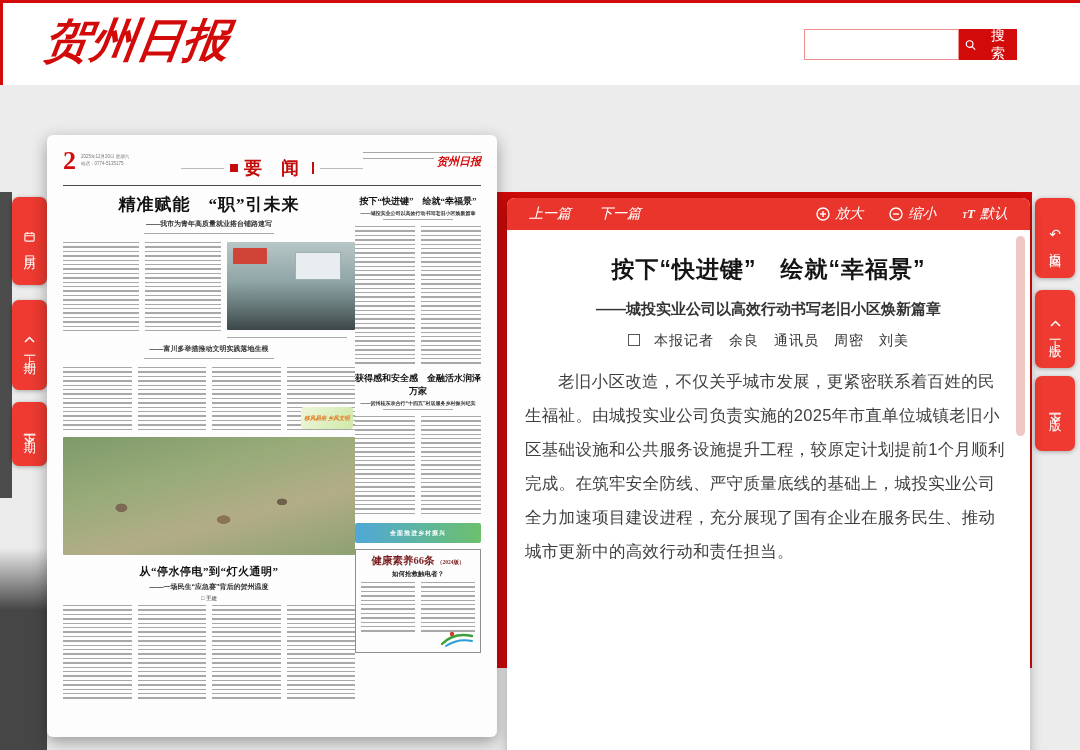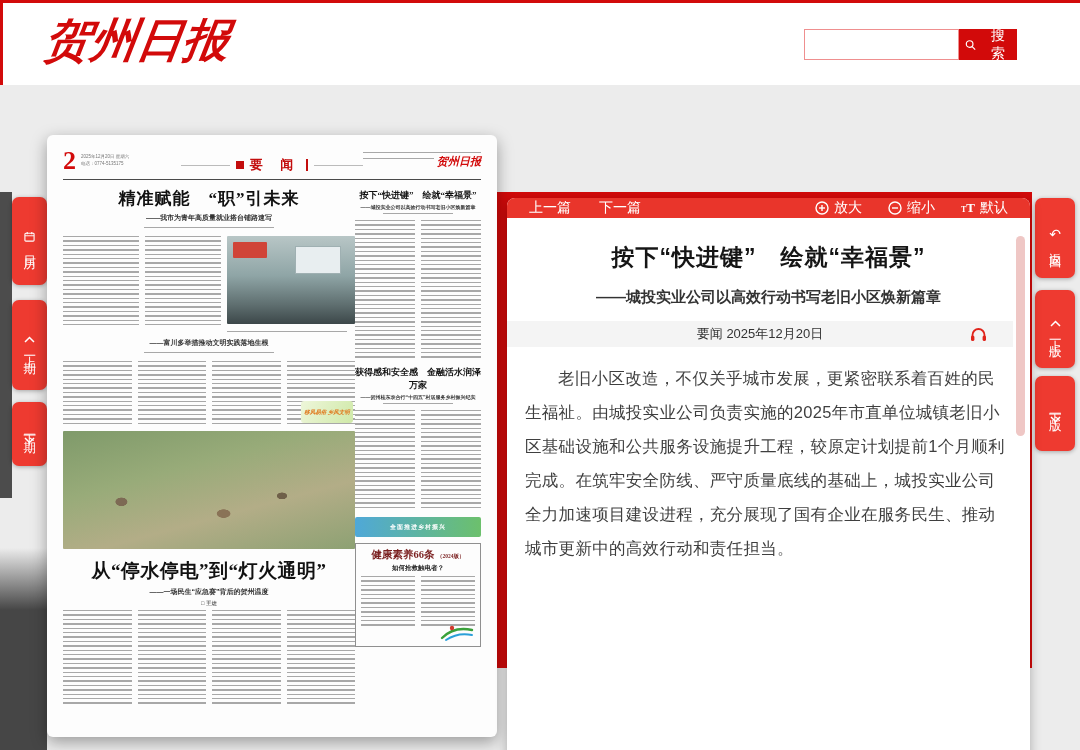--- a/index.html
+++ b/index.html
@@ -38,21 +38,21 @@
   
   .paper{position:absolute;left:47px;top:135px;width:450px;height:602px;background:#fdfdfd;
         border-radius:6px;box-shadow:0 5px 16px rgba(0,0,0,.35);padding:13px 16px;box-sizing:border-box;
         overflow:hidden;}
   .mast{display:flex;align-items:flex-start;border-bottom:1px solid #4a4a4a;padding-bottom:5px;}
   .mast-left{display:flex;gap:5px;width:118px;}
   .pageno{color:#d20a0a;font-size:26px;font-weight:bold;font-family:"Liberation Serif",serif;line-height:26px;}
   .mast-info{font-size:4.5px;color:#777;line-height:7px;padding-top:5px;white-space:nowrap;}
   .mast-center{flex:1;display:flex;align-items:center;justify-content:center;gap:6px;padding-top:8px;}
   .mast-center .rule{height:1px;background:#bbb;flex:1;}
-  .sec-title{color:#c30d0d;font-size:13px;font-weight:bold;letter-spacing:7px;white-space:nowrap;}
+  .sec-title{color:#c30d0d;font-size:18px;font-weight:bold;letter-spacing:7px;white-space:nowrap;}
   .sec-sq{width:8px;height:8px;background:#c30d0d;}
   .sec-bar{width:2px;height:12px;background:#c30d0d;}
   .mast-right{width:118px;position:relative;padding-top:4px;}
   .mast-right .tx{height:3px;margin-bottom:3px;}
   .mini-logo{position:absolute;right:0;top:6px;color:#d20a0a;font-size:11px;font-weight:bold;
         font-style:italic;font-family:"Liberation Serif",serif;background:#fdfdfd;padding-left:3px;}
   .tx{background:repeating-linear-gradient(#a8a8a8 0,#a8a8a8 1.4px,transparent 1.4px,transparent 4.4px);}
   .cols{display:flex;gap:6px;}
   .col{flex:1;}
   .paper-grid{display:flex;margin-top:7px;}
@@ -67,40 +67,40 @@
   .photo-class .banner-chip{position:absolute;left:6px;top:6px;width:34px;height:16px;background:#d04438;border-radius:1px;}
   .photo-class .screen{position:absolute;right:14px;top:10px;width:44px;height:26px;background:#e8eef0;border:1px solid #9fb0b2;}
   .photo-cap{height:4px;margin-top:3px;}
   .photo-aerial{width:100%;height:118px;margin-top:6px;border-radius:1px;
         background:
           radial-gradient(14px 10px at 20% 60%,#7d6a54 0 40%,transparent 45%),
           radial-gradient(16px 10px at 55% 70%,#8a7357 0 40%,transparent 45%),
           radial-gradient(12px 8px at 75% 55%,#6f6049 0 40%,transparent 45%),
           linear-gradient(165deg,#7f9a6a 0%,#98ab79 35%,#b3ad87 65%,#8da173 100%);}
   .hB{font-size:15px;letter-spacing:.5px;margin-top:8px;}
-  .hC{font-size:19px;letter-spacing:.5px;margin-top:9px;}
+  .hC{font-size:11px;letter-spacing:.5px;margin-top:9px;}
   .badge{position:absolute;right:2px;bottom:2px;width:52px;height:22px;border-radius:3px;
         background:linear-gradient(120deg,#eef6da,#cfe9a8);color:#e07a1f;font-size:5.5px;font-weight:bold;
         font-style:italic;display:flex;align-items:center;justify-content:center;text-align:center;line-height:7px;}
   .hD{font-size:9px;margin-top:2px;}
   .hE{font-size:9px;margin-top:8px;}
   .subs{font-size:5px;margin-top:2px;}
   .byl-s{height:3px;width:70px;margin:3px auto 4px;}
   .mini-banner{margin-top:7px;height:20px;border-radius:2px;display:flex;align-items:center;justify-content:center;
         background:linear-gradient(90deg,#4fa8d8,#6cc06c);color:#fff;font-size:6px;font-weight:bold;letter-spacing:1px;}
   .health-box{margin-top:6px;border:1px solid #909090;padding:4px 5px;position:relative;height:104px;box-sizing:border-box;}
   .hb-title{text-align:center;font-weight:bold;color:#7a1f1f;font-size:10.5px;font-family:"Liberation Serif",serif;}
   .hb-title small{font-size:5.5px;color:#7a1f1f;}
   .hb-q{text-align:center;font-size:6.5px;font-weight:bold;color:#222;margin-top:2px;}
   .hb-logo{position:absolute;right:6px;bottom:4px;}
   
   .reader{position:absolute;left:507px;top:198px;width:523px;height:560px;background:#fff;
         border-radius:8px 8px 0 0;box-shadow:0 4px 12px rgba(0,0,0,.28);}
-  .toolbar{height:20px;background:#e9352b;border-radius:8px 8px 0 0;display:flex;align-items:center;
-        padding:0 22px;color:#fff;font-size:14px;}
+  .toolbar{height:32px;background:#e9352b;border-radius:8px 8px 0 0;display:flex;align-items:center;
+        padding:0 22px;color:#fff;font-size:14px;font-style:italic;}
   .tb-link{margin-right:28px;cursor:pointer;}
   .tb-right{margin-left:auto;display:flex;align-items:center;gap:26px;justify-content:flex-end;}
   .tb-ctrl{display:flex;align-items:center;gap:5px;cursor:pointer;}
   .t-icon{font-weight:bold;font-size:13px;font-family:"Liberation Serif",serif;}
   .t-icon small{font-size:8px;}
   .art-title{font-size:23px;font-weight:bold;color:#151515;text-align:center;margin-top:24px;letter-spacing:1px;}
   .art-sub{font-size:15px;font-weight:bold;color:#333;text-align:center;margin-top:15px;}
   .art-byline{font-size:14px;color:#333;text-align:center;margin-top:13px;letter-spacing:1px;}
   .art-byline .sq{display:inline-block;width:10px;height:10px;border:1px solid #555;margin-right:14px;vertical-align:-1px;}
   .meta-bar{margin:14px 17px 0 0;background:#f4f4f4;height:26px;line-height:26px;text-align:center;
@@ -293,27 +293,22 @@
         </span>
         <span class="tb-ctrl">
           <span class="t-icon"><small>T</small>T</span>
           <span>默认</span>
         </span>
       </div>
     </div>
 
     <div class="art-title">按下“快进键”　绘就“幸福景”</div>
     <div class="art-sub">——城投实业公司以高效行动书写老旧小区焕新篇章</div>
-    <div class="meta-bar">
-      <span>要闻  2025年12月20日</span>
-      <svg class="hp" width="17" height="16" viewBox="0 0 17 16">
-        <path d="M2.5 13 v-4 a6 6 0 0 1 12 0 v4" fill="none" stroke="#e0241b" stroke-width="1.8"></path>
-        <rect x="1" y="9.5" width="3.4" height="5.5" rx="1.6" fill="#e0241b"></rect>
-        <rect x="12.6" y="9.5" width="3.4" height="5.5" rx="1.6" fill="#e0241b"></rect>
-      </svg>
+    <div class="art-byline">
+      <span class="sq"></span><span>本报记者　余良　通讯员　周密　刘美</span>
     </div>
 
     <div class="art-body">
         <p>老旧小区改造，不仅关乎城市发展，更紧密联系着百姓的民生福祉。由城投实业公司负责实施的2025年市直单位城镇老旧小区基础设施和公共服务设施提升工程，较原定计划提前1个月顺利完成。在筑牢安全防线、严守质量底线的基础上，城投实业公司全力加速项目建设进程，充分展现了国有企业在服务民生、推动城市更新中的高效行动和责任担当。</p>
       </div>
     <div class="sb-thumb"></div>
   </div>
 </div>
 
 </body></html>

